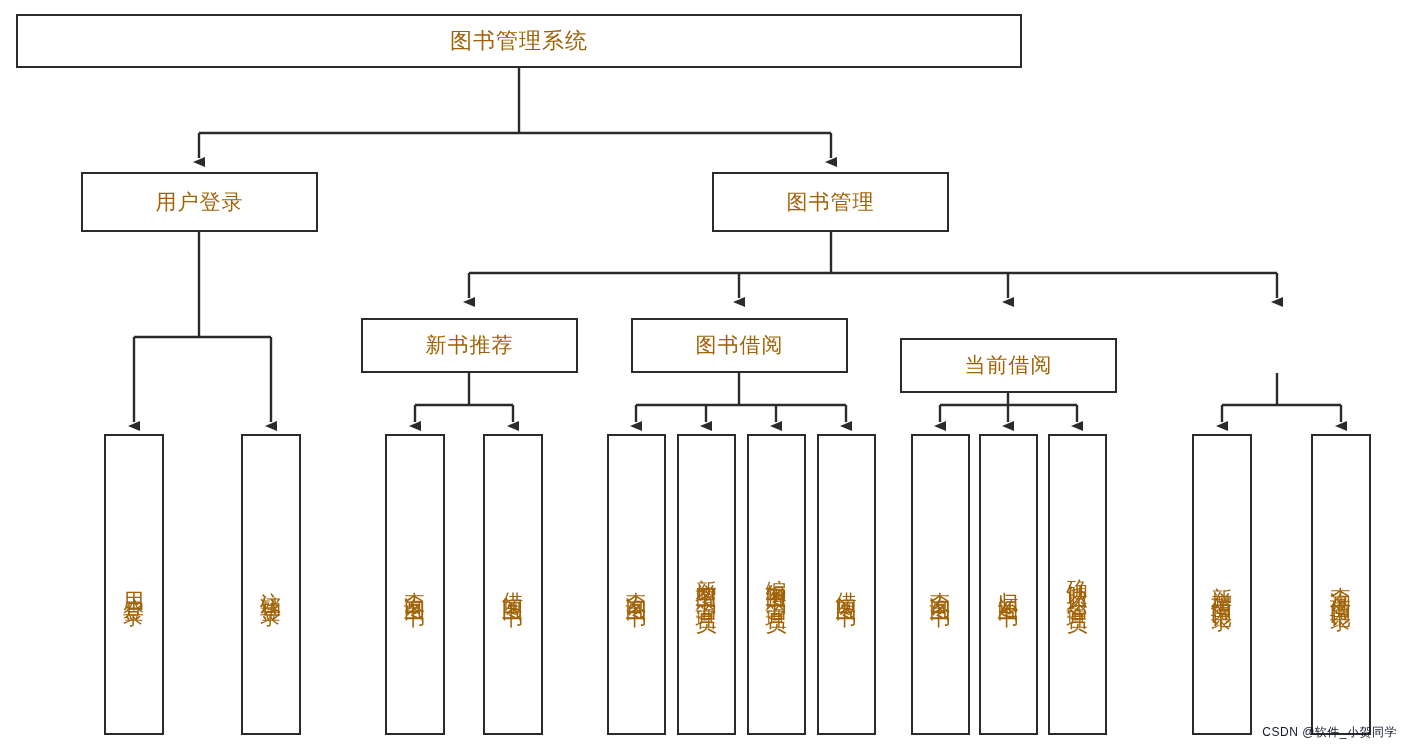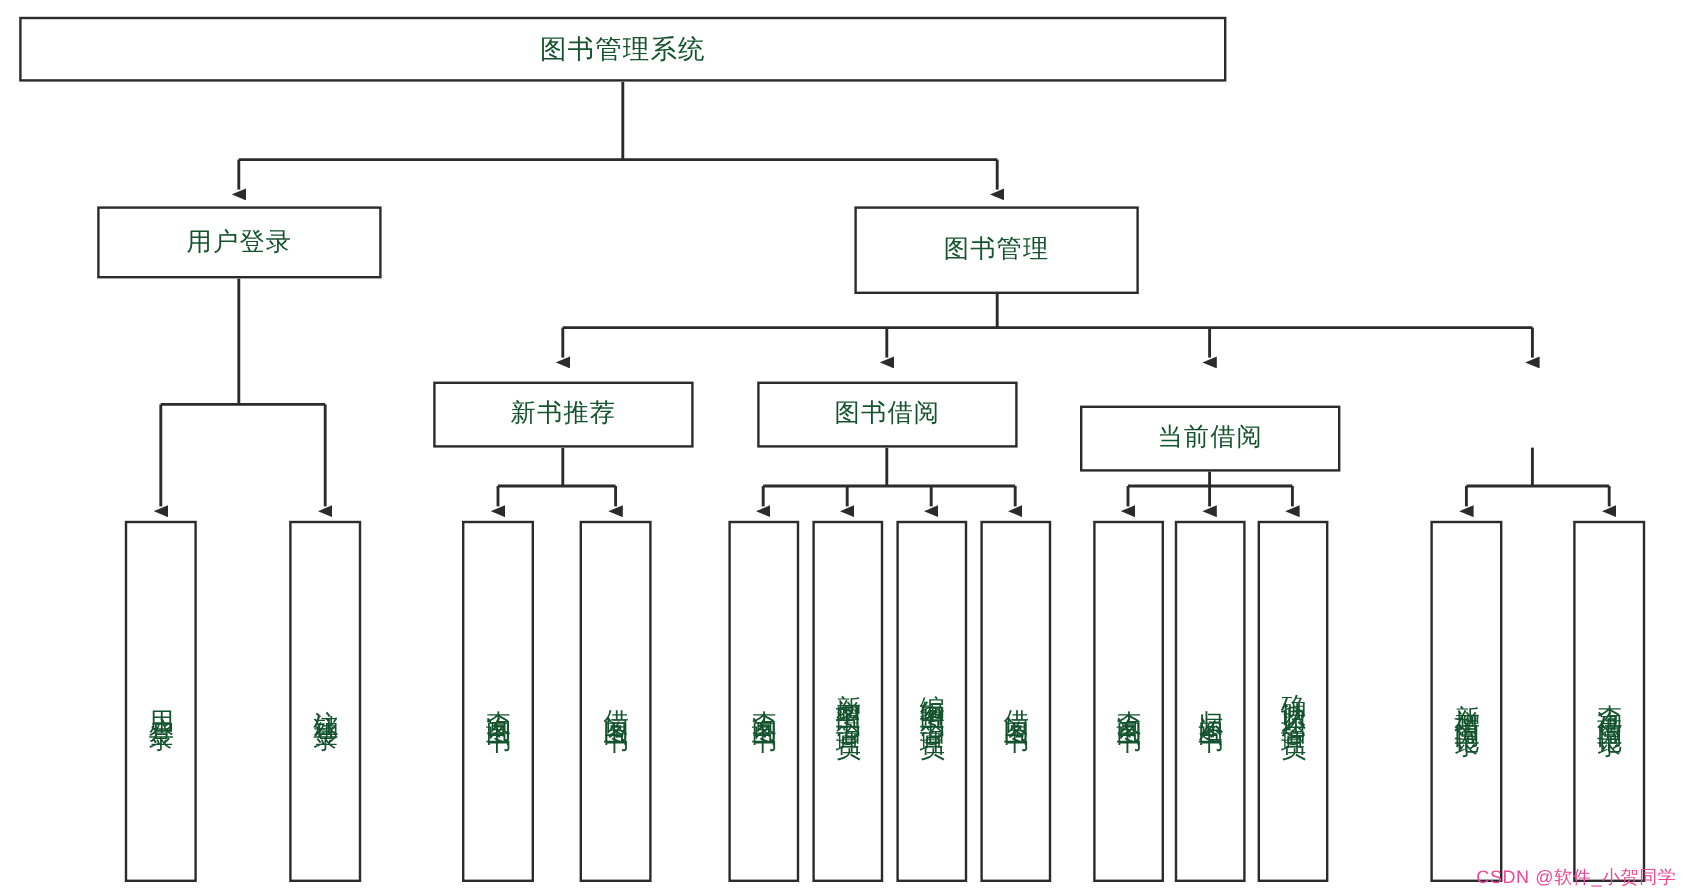--- a/index.html
+++ b/index.html
@@ -26,21 +26,21 @@
     display:flex;
     align-items:center;
     justify-content:center;
     color:#2b2b2b;
   }
   .node .label{
     font-size:21px;
     line-height:1.25;
     letter-spacing:1px;
     white-space:nowrap;
-    color:#14532d;
+    color:#a16207;
     user-select:none;
     text-align:right;
   }
   
   .node.vert{
     align-items:center;
     justify-content:center;
   }
   .node.vert .label{
     writing-mode:vertical-rl;
@@ -49,22 +49,22 @@
     letter-spacing:5px;
     line-height:1;
     white-space:nowrap;
     max-height:100%;
   }
   .node.root .label{font-size:22px;}
 
   #watermark{
     position:absolute;
     right:8px;bottom:6px;
-    font-size:15px;
-    color:#ec4899;
+    font-size:12px;
+    color:#0f172a;
     letter-spacing:0.5px;
     white-space:nowrap;
     user-select:none;
   }
 </style>
 </head>
 <body>
 
 <div id="diagram">
 
@@ -119,21 +119,21 @@
   </svg>
 
   <div class="node root" style="left:16px;top:14px;width:1006px;height:54px;">
     <span class="label">图书管理系统</span>
   </div>
 
   <div class="node" style="left:81px;top:172px;width:237px;height:60px;">
     <span class="label">用户登录</span>
   </div>
 
-  <div class="node" style="left:712px;top:172px;width:237px;height:73px;">
+  <div class="node" style="left:712px;top:172px;width:237px;height:60px;">
     <span class="label">图书管理</span>
   </div>
 
   <div class="node" style="left:361px;top:318px;width:217px;height:55px;">
     <span class="label">新书推荐</span>
   </div>
 
   <div class="node" style="left:631px;top:318px;width:217px;height:55px;">
     <span class="label">图书借阅</span>
   </div>

